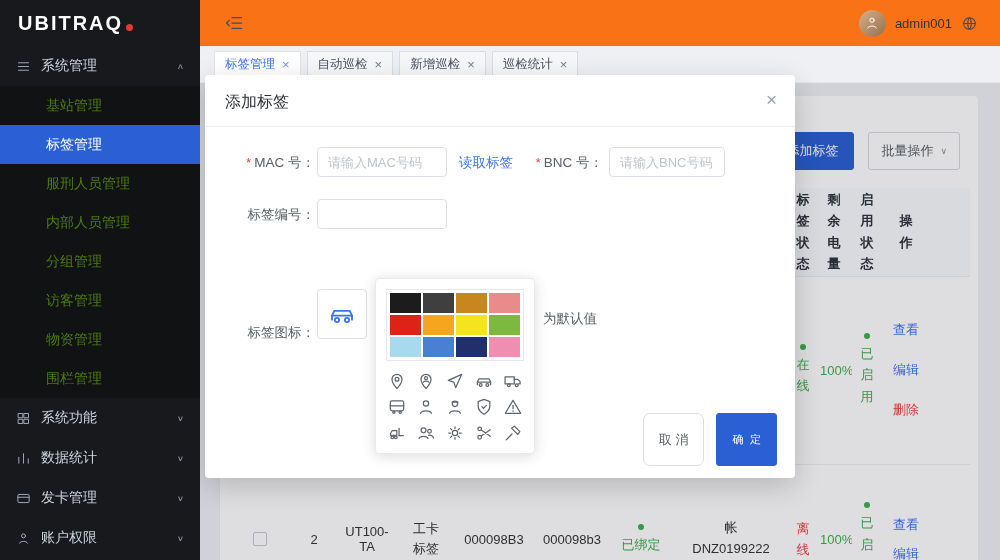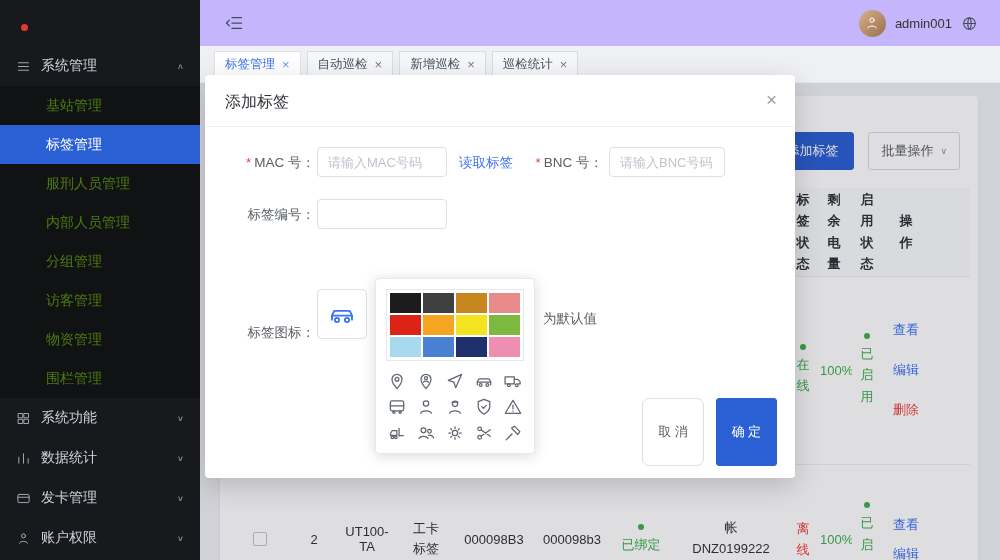--- a/index.html
+++ b/index.html
@@ -18,21 +18,21 @@
   .micon{width:15px;height:15px;margin-right:10px;color:#aab0ba;flex:none;}
   .micon svg{width:100%;height:100%}
   .mlabel{flex:1;white-space:nowrap;}
   .caret{font-size:10px;color:#8a8f99;transform:scaleY(.8);}
   .submenu{background:#101214;}
   .submenu-item{height:39px;line-height:39px;padding-left:46px;color:#4d7c0f;font-size:14px;cursor:pointer;white-space:nowrap;}
   .submenu-item.active{background:var(--primary);color:#fff;}
 
   
   .main{position:absolute;left:200px;top:0;right:0;bottom:0;}
-  .topbar{height:46px;background:#c4b5fd;display:flex;align-items:center;padding:0 22px 0 24px;position:relative;z-index:10;}
+  .topbar{height:46px;background:#f97316;display:flex;align-items:center;padding:0 22px 0 24px;position:relative;z-index:10;}
   .fold{width:20px;height:20px;color:#454c59;cursor:pointer;}
   .fold svg{width:100%;height:100%}
   .user-area{margin-left:auto;display:flex;align-items:center;gap:9px;}
   .avatar{width:27px;height:27px;border-radius:50%;background:linear-gradient(135deg,#d8b08a,#96704b);display:flex;align-items:center;justify-content:center;color:#fff;cursor:pointer;}
   .avatar svg{width:16px;height:16px}
   .uname{font-size:13px;color:#333;cursor:pointer;}
   .globe{width:17px;height:17px;color:#454c59;cursor:pointer;}
   .globe svg{width:100%;height:100%}
 
   .tabstrip{height:37px;background:#eef0f3;border-bottom:1px solid #e3e6ea;display:flex;align-items:center;gap:6px;padding:0 14px;position:relative;z-index:5;}
@@ -89,29 +89,30 @@
   .icon-box svg{width:30px;height:30px;}
   .modal-hint{position:absolute;left:338px;top:235px;font-size:13.5px;color:#5a6066;white-space:nowrap;}
   .icon-popup{position:absolute;left:170px;top:203px;width:160px;background:#fff;border:1px solid #e6e9ee;border-radius:4px;box-shadow:0 2px 14px rgba(0,0,0,.15);padding:10px;z-index:5;}
   .palette{display:grid;grid-template-columns:repeat(4,1fr);gap:2px;border:1px solid #e4e7ed;padding:3px;margin-bottom:10px;background:#fff;}
   .pal-cell{height:20px;cursor:pointer;}
   .picker-grid{display:grid;grid-template-columns:repeat(5,1fr);gap:6px 8px;}
   .picker-icon{width:20px;height:20px;color:#5f6670;cursor:pointer;justify-self:center;}
   .picker-icon svg{width:20px;height:20px;}
   .modal-footer{position:absolute;right:18px;bottom:12px;display:flex;gap:12px;}
   .btn-cancel{background:#fff;border:1px solid #dcdfe6;border-radius:7px;color:#5a6066;font-size:13px;padding:8px 15px;cursor:pointer;font-family:inherit;}
-  .btn-confirm{background:var(--primary);border:1px solid var(--primary);border-radius:3px;color:#fff;font-size:13px;padding:24px 15px;cursor:pointer;font-family:Liberation Serif, serif;}
+  .btn-confirm{background:var(--primary);border:1px solid var(--primary);border-radius:3px;color:#fff;font-size:11px;padding:18px 15px;cursor:pointer;font-family:Liberation Mono, monospace;}
 </style>
 </head>
 <body>
 
 <div class="app">
 
   <aside class="sidebar">
     <div class="logo">
+      <span>UBITRAQ</span>
       <span class="logo-dot"></span>
     </div>
     <nav>
       <div class="menu-group">
         <span class="micon"><svg viewBox="0 0 24 24" fill="none" stroke="currentColor" stroke-width="1.5" stroke-linecap="round" stroke-linejoin="round">
               <path d="M4 6h16M4 12h16M4 18h16"></path>
             </svg></span>
         <span class="mlabel">系统管理</span>
         <span class="caret">∧</span>
       </div>

